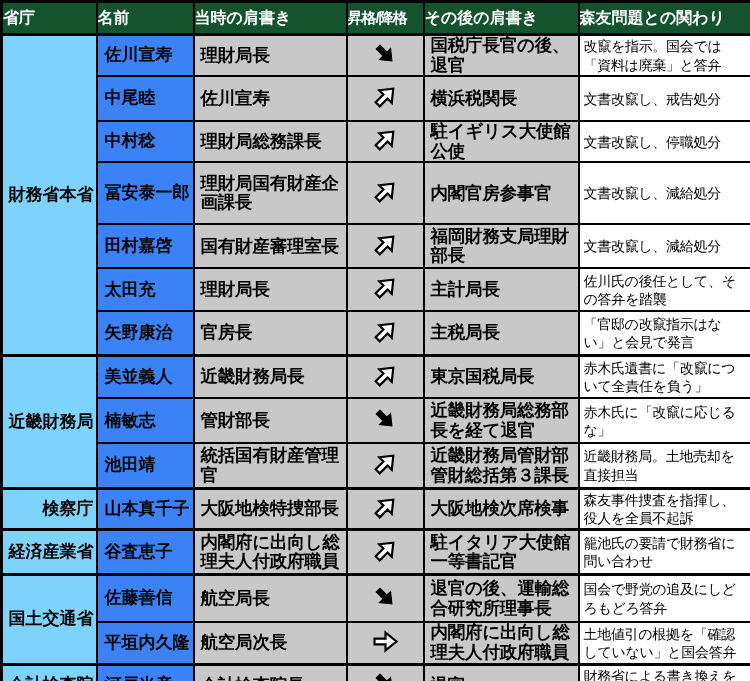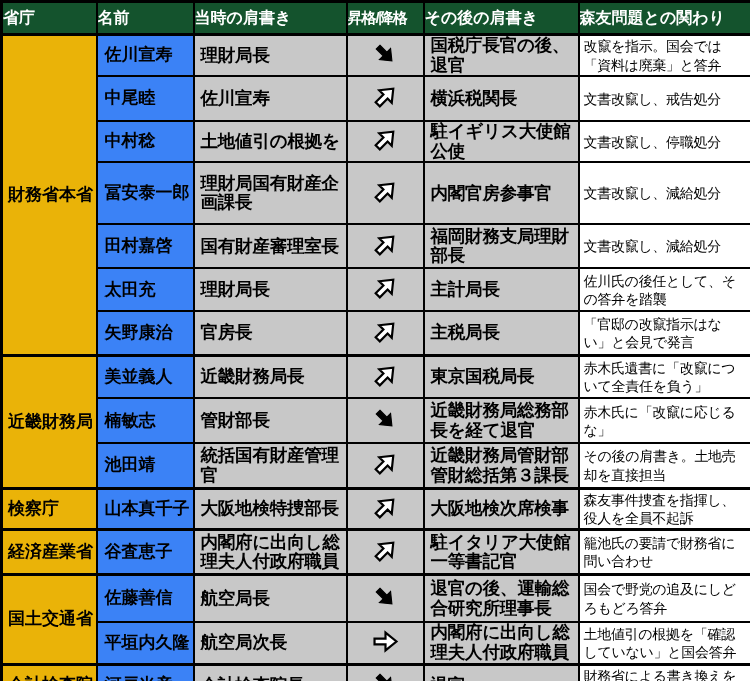--- a/index.html
+++ b/index.html
@@ -33,24 +33,24 @@
     font-weight: 700;
     font-size: 16px;
     height: 28px;
     padding: 1px 0;
     text-align: left;
     white-space: nowrap;
   }
   thead th.th-narrow { font-size: 15px; letter-spacing: -1px; }
 
   td.agency {
-    background: #eab308;
+    background: #7dd3fc;
     font-weight: 700;
     font-size: 17px;
-    text-align: left;
+    text-align: right;
     padding: 0 2px 0 5px;
     line-height: 1.1;
   }
   td.name {
     background: #3b82f6;
     font-weight: 700;
     font-size: 17px;
     padding: 0 2px 0 7px;
     line-height: 1.1;
   }
@@ -133,21 +133,21 @@
         <span class="arrow-wrap" data-arrow="promoted"><svg viewBox="0 0 32 32">
               <polygon class="arrow-shape" points="3,12.5 16,12.5 16,5.5 29,16 16,26.5 16,19.5 3,19.5"></polygon>
             </svg></span>
       </td>
       <td class="ltitle">横浜税関長</td>
       <td class="involve">文書改竄し、戒告処分</td>
     </tr>
 
     <tr style="height:32px">
       <td class="name">中村稔</td>
-      <td class="ftitle">土地値引の根拠を</td>
+      <td class="ftitle">理財局総務課長</td>
       <td class="arrow-cell">
         <span class="arrow-wrap" data-arrow="promoted"><svg viewBox="0 0 32 32">
               <polygon class="arrow-shape" points="3,12.5 16,12.5 16,5.5 29,16 16,26.5 16,19.5 3,19.5"></polygon>
             </svg></span>
       </td>
       <td class="ltitle">駐イギリス大使館公使</td>
       <td class="involve">文書改竄し、停職処分</td>
     </tr>
 
     <tr style="height:62px">
@@ -225,21 +225,21 @@
 
     <tr style="height:45px">
       <td class="name">池田靖</td>
       <td class="ftitle">統括国有財産管理官</td>
       <td class="arrow-cell">
         <span class="arrow-wrap" data-arrow="promoted"><svg viewBox="0 0 32 32">
               <polygon class="arrow-shape" points="3,12.5 16,12.5 16,5.5 29,16 16,26.5 16,19.5 3,19.5"></polygon>
             </svg></span>
       </td>
       <td class="ltitle">近畿財務局管財部管財総括第３課長</td>
-      <td class="involve">その後の肩書き。土地売却を直接担当</td>
+      <td class="involve">近畿財務局。土地売却を直接担当</td>
     </tr>
 
     <tr class="group-start" style="height:40px">
       <td class="agency" rowspan="1">検察庁</td>
       <td class="name">山本真千子</td>
       <td class="ftitle">大阪地検特捜部長</td>
       <td class="arrow-cell">
         <span class="arrow-wrap" data-arrow="promoted"><svg viewBox="0 0 32 32">
               <polygon class="arrow-shape" points="3,12.5 16,12.5 16,5.5 29,16 16,26.5 16,19.5 3,19.5"></polygon>
             </svg></span>

